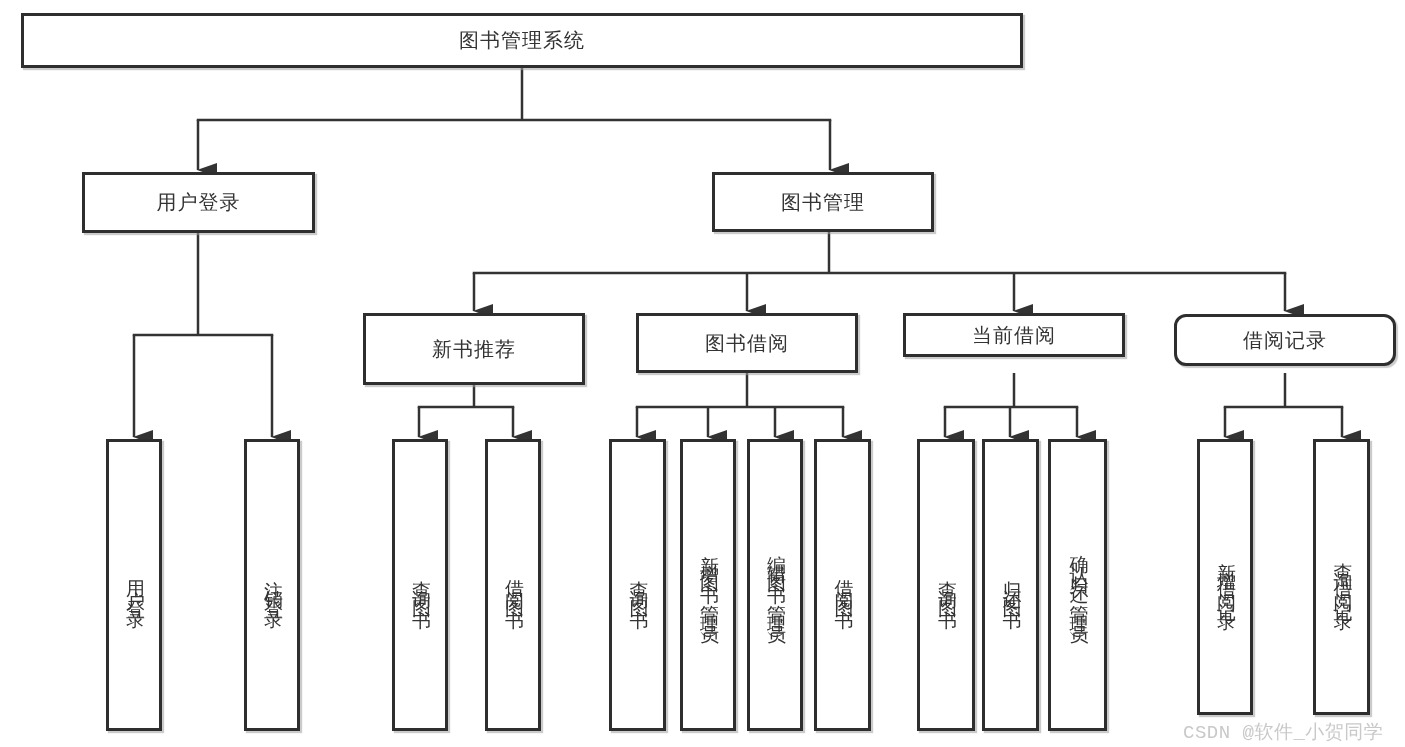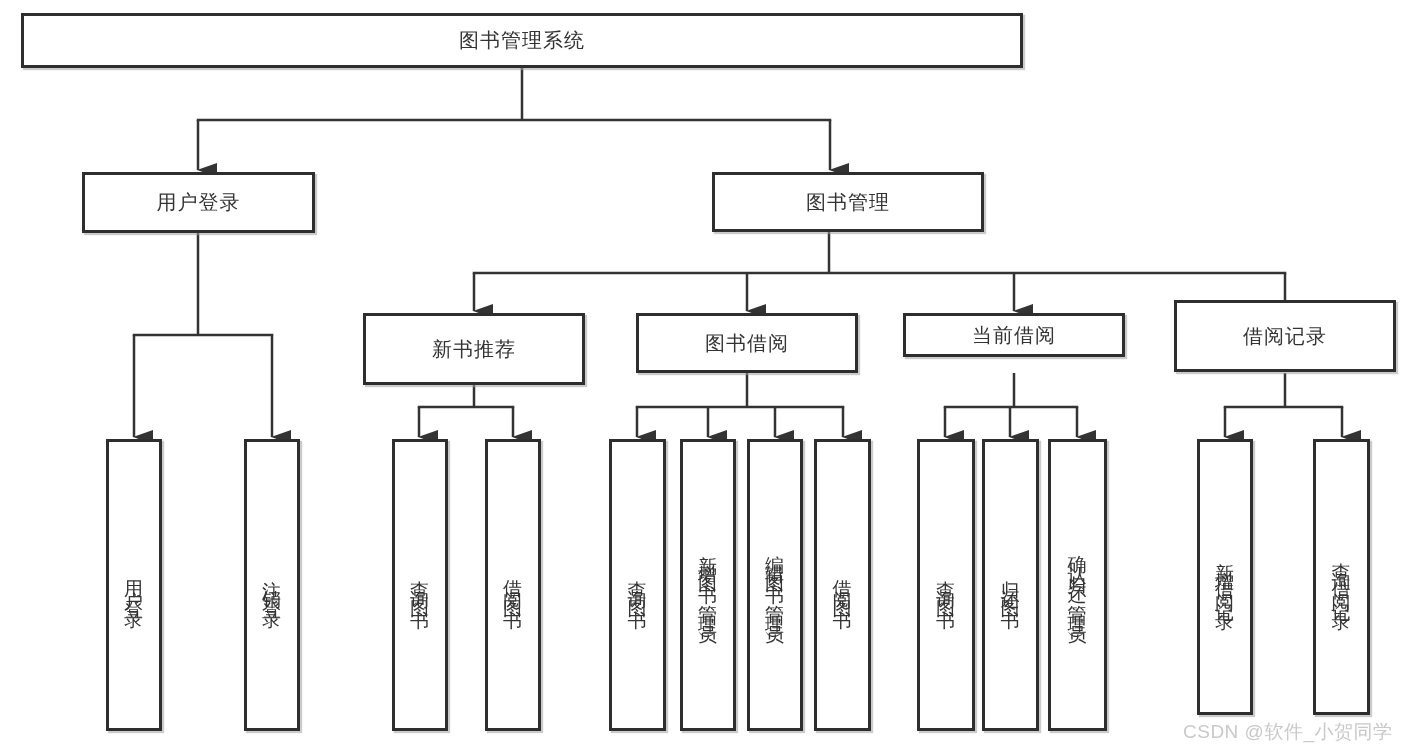--- a/index.html
+++ b/index.html
@@ -1,20 +1,20 @@
 <!DOCTYPE html>
 <html><head>
 <meta charset="utf-8">
 <style>
   html,body{margin:0;padding:0;background:#ffffff;}
   .canvas{
     position:relative;
     width:1405px;height:747px;
     background:#ffffff;
-    font-family:Liberation Sans, sans-serif;
+    font-family:Liberation Mono, monospace;
     overflow:hidden;
   }
   .edges{position:absolute;left:0;top:0;z-index:1;}
   .box{
     position:absolute;
     box-sizing:border-box;
     background:#ffffff;
     border:3px solid #2e2e2e;
     box-shadow:2px 2px 1px rgba(160,160,160,0.55);
     display:flex;align-items:center;justify-content:center;
@@ -95,34 +95,34 @@
     </g>
   </svg>
 
   <div class="box hbox" style="left:21px;top:13px;width:1002px;height:55px;">
     <span>图书管理系统</span>
   </div>
 
   <div class="box hbox" style="left:82px;top:172px;width:233px;height:61px;">
     <span>用户登录</span>
   </div>
-  <div class="box hbox" style="left:712px;top:172px;width:272px;height:60px;">
+  <div class="box hbox" style="left:712px;top:172px;width:222px;height:60px;">
     <span>图书管理</span>
   </div>
 
   <div class="box hbox" style="left:363px;top:313px;width:222px;height:72px;">
     <span>新书推荐</span>
   </div>
   <div class="box hbox" style="left:636px;top:313px;width:222px;height:60px;">
     <span>图书借阅</span>
   </div>
   <div class="box hbox" style="left:903px;top:313px;width:222px;height:44px;">
     <span>当前借阅</span>
   </div>
-  <div class="box hbox" style="left:1174px;top:300px;width:222px;height:72px;">
+  <div class="box hbox" style="left:1174px;top:314px;width:222px;height:52px;border-radius:12px;">
     <span>借阅记录</span>
   </div>
 
   <div class="box vbox" style="left:106px;top:439px;width:56px;height:292px;">
     <span>用户登录</span>
   </div>
   <div class="box vbox" style="left:244px;top:439px;width:56px;height:292px;">
     <span>注销登录</span>
   </div>
 

